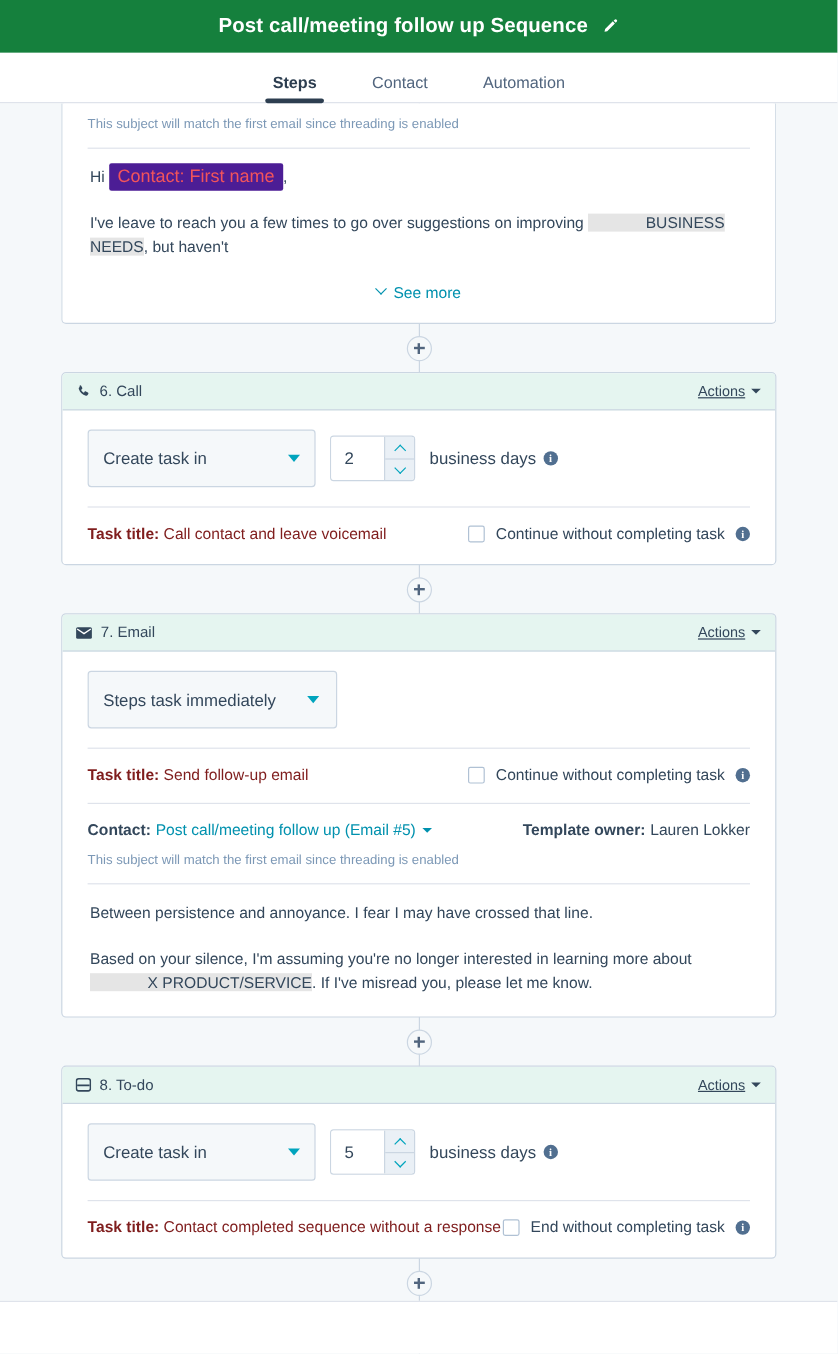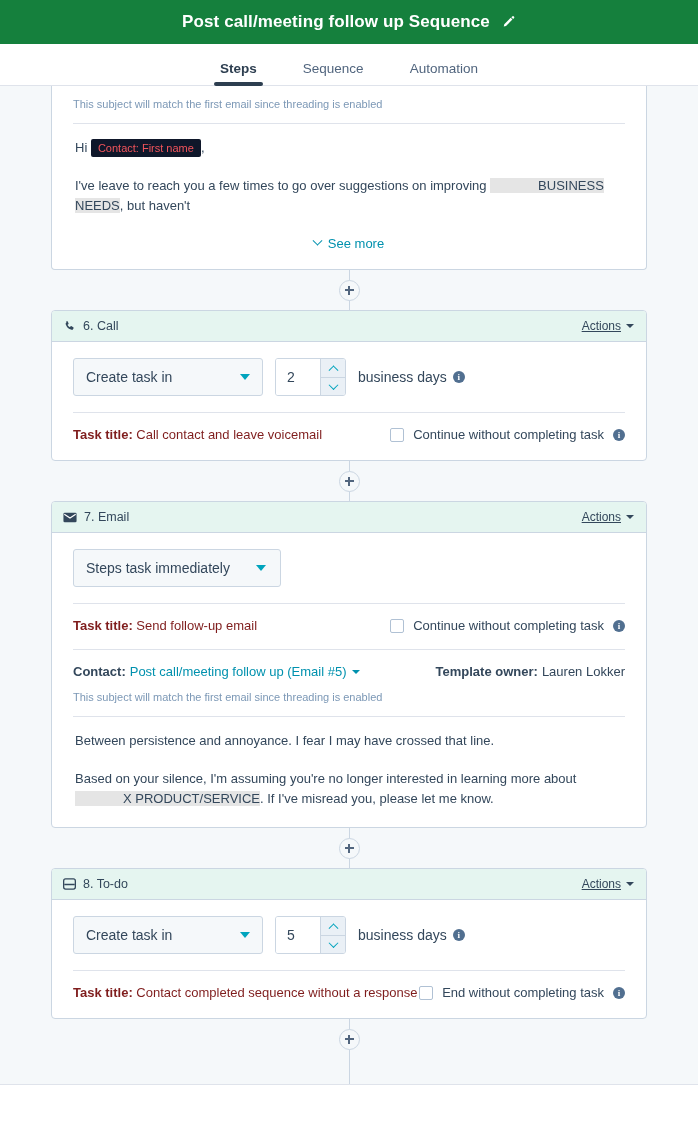--- a/index.html
+++ b/index.html
@@ -142,21 +142,21 @@
     border-right: 4px solid transparent;
     border-top: 4.5px solid #33475b;
   }
 
   .card-body { padding: 16px 21px 18px 21px; }
 
   
   .ctrl-row { display: flex; align-items: center; gap: 12px; }
   .select {
     width: 190px;
-    height: 38px;
+    height: 48px;
     background: #f5f8fa;
     border: 1px solid #cbd6e2;
     border-radius: 3px;
     display: flex;
     align-items: center;
     padding: 12px 12px;
     font-size: 14px;
     color: #33475b;
     cursor: pointer;
   }
@@ -282,25 +282,25 @@
   .hint-divider { height: 1px; background: #dfe3eb; margin-top: 13px; }
   .email-body { padding: 14px 2px 0 2px; }
   .email-p {
     font-size: 13px;
     line-height: 20px;
     color: #33475b;
     margin-bottom: 18px;
   }
   .email-p:last-child { margin-bottom: 0; }
   .token {
-    background: #0f172a;
+    background: #4c1d95;
     color: #f2545b;
     padding: 3px 7px;
     border-radius: 2px;
-    font-size: 11px;
+    font-size: 15px;
   }
   .hl { background: #e5e5e5; padding-left: 48px; }
   .seemore {
     display: flex;
     align-items: center;
     justify-content: center;
     gap: 7px;
     color: #0091ae;
     font-size: 13px;
     cursor: pointer;
@@ -338,21 +338,21 @@
   <span class="topbar-title">Post call/meeting follow up Sequence</span>
   <span class="pencil-icon">
     <svg width="14" height="14" viewBox="0 0 16 16">
       <path d="M11.6 1.6a1.4 1.4 0 0 1 2 2l-.9.9-2-2 .9-.9zM9.9 3.2l2 2L4.6 12.5l-2.6.6.6-2.6 7.3-7.3z" fill="#ffffff"></path>
     </svg>
   </span>
 </div>
 
 <div class="tabbar">
   <div class="tab active">Steps</div>
-  <div class="tab">Sequence</div>
+  <div class="tab">Contact</div>
   <div class="tab">Automation</div>
 </div>
 
 <div class="canvas">
   <div class="rail"></div>
   <div class="bottom-band"></div>
 
   <div class="stack">
 
     <div class="card-top">

